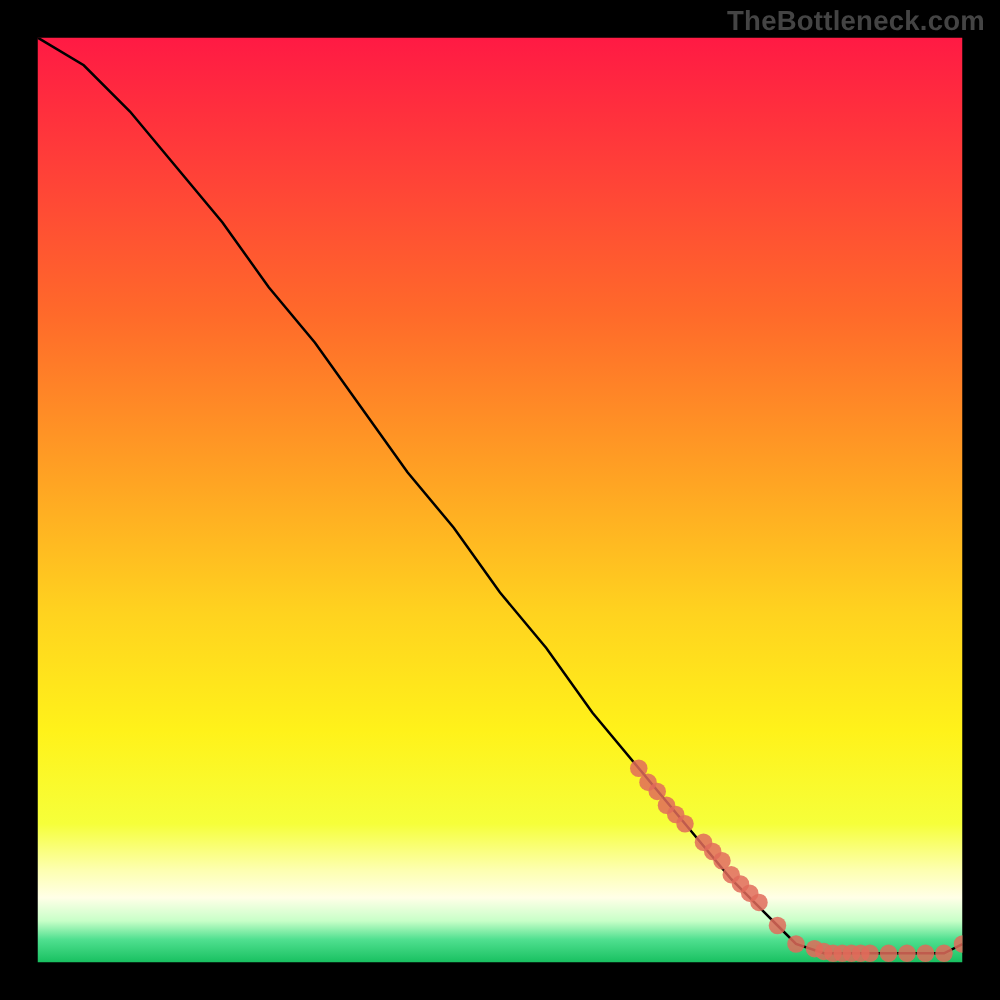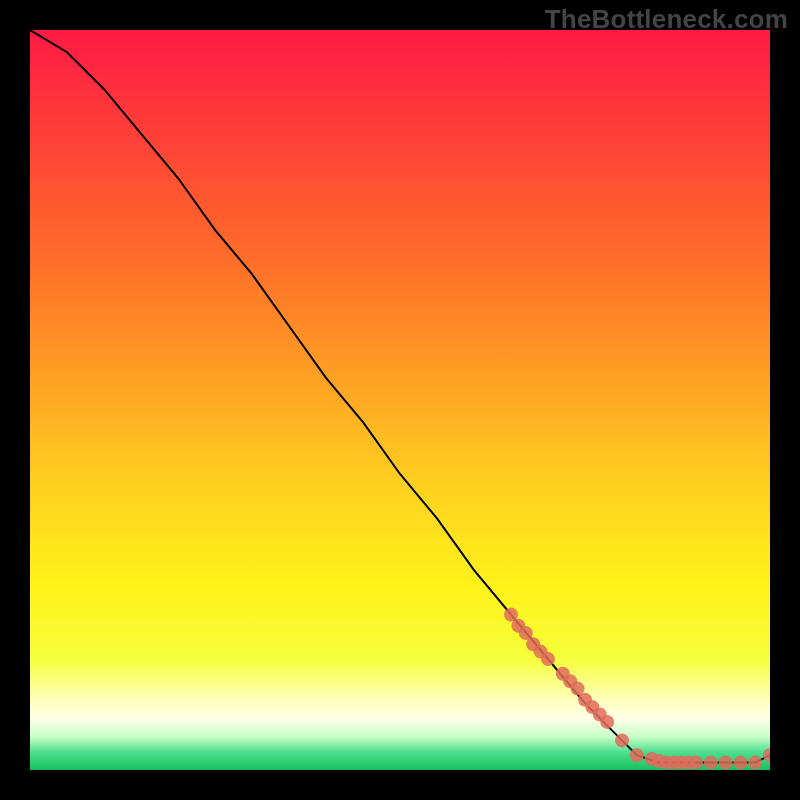--- a/index.html
+++ b/index.html
@@ -15,21 +15,21 @@
     position: relative;
     width: 800px;
     height: 800px;
     background: #000;
   }
   .watermark {
     position: absolute;
     top: 4px;
     right: 12px;
     color: #444;
-    font-size: 26px;
+    font-size: 22px;
     font-weight: 600;
     letter-spacing: 0.2px;
     user-select: none;
   }
   .plot-outer {
     position: absolute;
     left: 30px;
     top: 30px;
     width: 740px;
     height: 740px;

